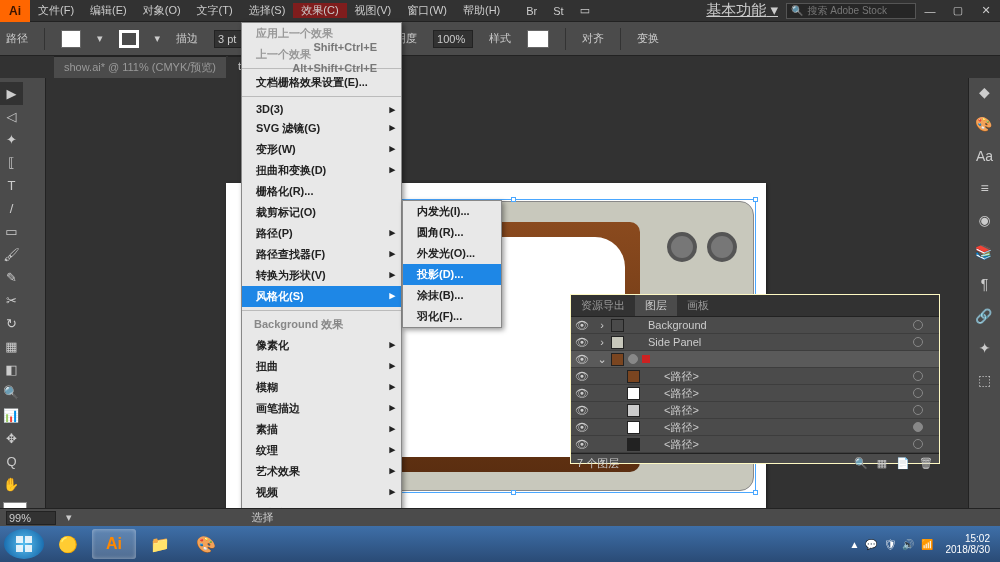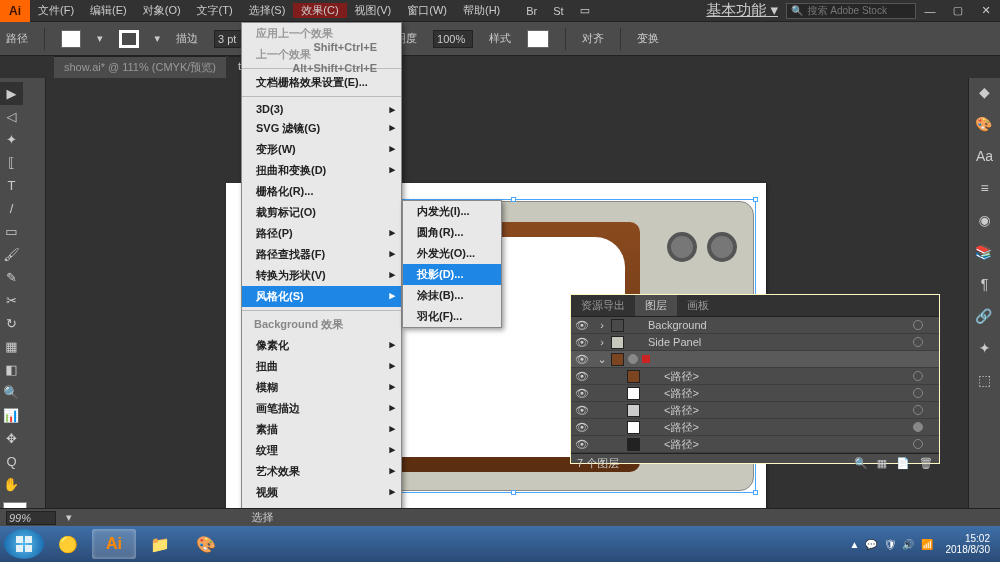--- a/index.html
+++ b/index.html
@@ -73,21 +73,21 @@
 .panel .layer-row .eye { width: 14px; text-align: center; }
 .panel .layer-row .indent { display: inline-block; }
 .panel .layer-row .thumb { width: 13px; height: 13px; border: 1px solid #222; }
 .panel .layer-row .name { flex: 1; margin-left: 20px; }
 .panel .layer-row .target { width: 10px; height: 10px; border-radius: 50%; border: 1px solid #888; }
 .panel .layer-row .seldot { width: 8px; height: 8px; background: #c22; }
 .panel .footer { display: flex; justify-content: space-between; align-items: center; height: 20px; padding: 0 6px; border-top: 1px solid #222; }
 .panel .footer .btns span { margin-left: 6px; cursor: pointer; }
 
 .statusbar { position: absolute; left: 0; right: 0; bottom: 36px; height: 18px; background: #4b4b4b; border-top: 1px solid #222; display: flex; align-items: center; font-size: 11px; color: #ccc; padding: 0 6px; gap: 10px; }
-.statusbar input { width: 50px; height: 14px; background: #323232; border: 1px solid #222; color: #ccc; font-size: 11px; padding: 0 2px; font-style: italic; }
+.statusbar input { width: 50px; height: 14px; background: #323232; border: 1px solid #222; color: #ccc; font-size: 11px; padding: 0 2px; }
 
 .taskbar { position: absolute; bottom: 0; left: 0; right: 0; height: 36px; background: linear-gradient(180deg,#3e6fa8 0%,#2a4b76 100%); display: flex; align-items: center; padding: 0 4px; }
 .taskbar .start { width: 40px; height: 30px; border-radius: 50%; background: radial-gradient(circle,#5bc0f0,#0a5aa0); display: flex; align-items: center; justify-content: center; }
 .taskbar .tbtn { width: 44px; height: 30px; margin-left: 2px; display: flex; align-items: center; justify-content: center; border-radius: 3px; }
 .taskbar .tbtn.active { background: rgba(255,255,255,0.18); box-shadow: inset 0 0 4px rgba(255,255,255,.4); }
 .taskbar .spacer { flex: 1; }
 .taskbar .tray { display: flex; align-items: center; gap: 6px; color: #fff; font-size: 10px; }
 .taskbar .clock { text-align: right; line-height: 1.1; padding: 0 6px; }
 </style>
 </head>

